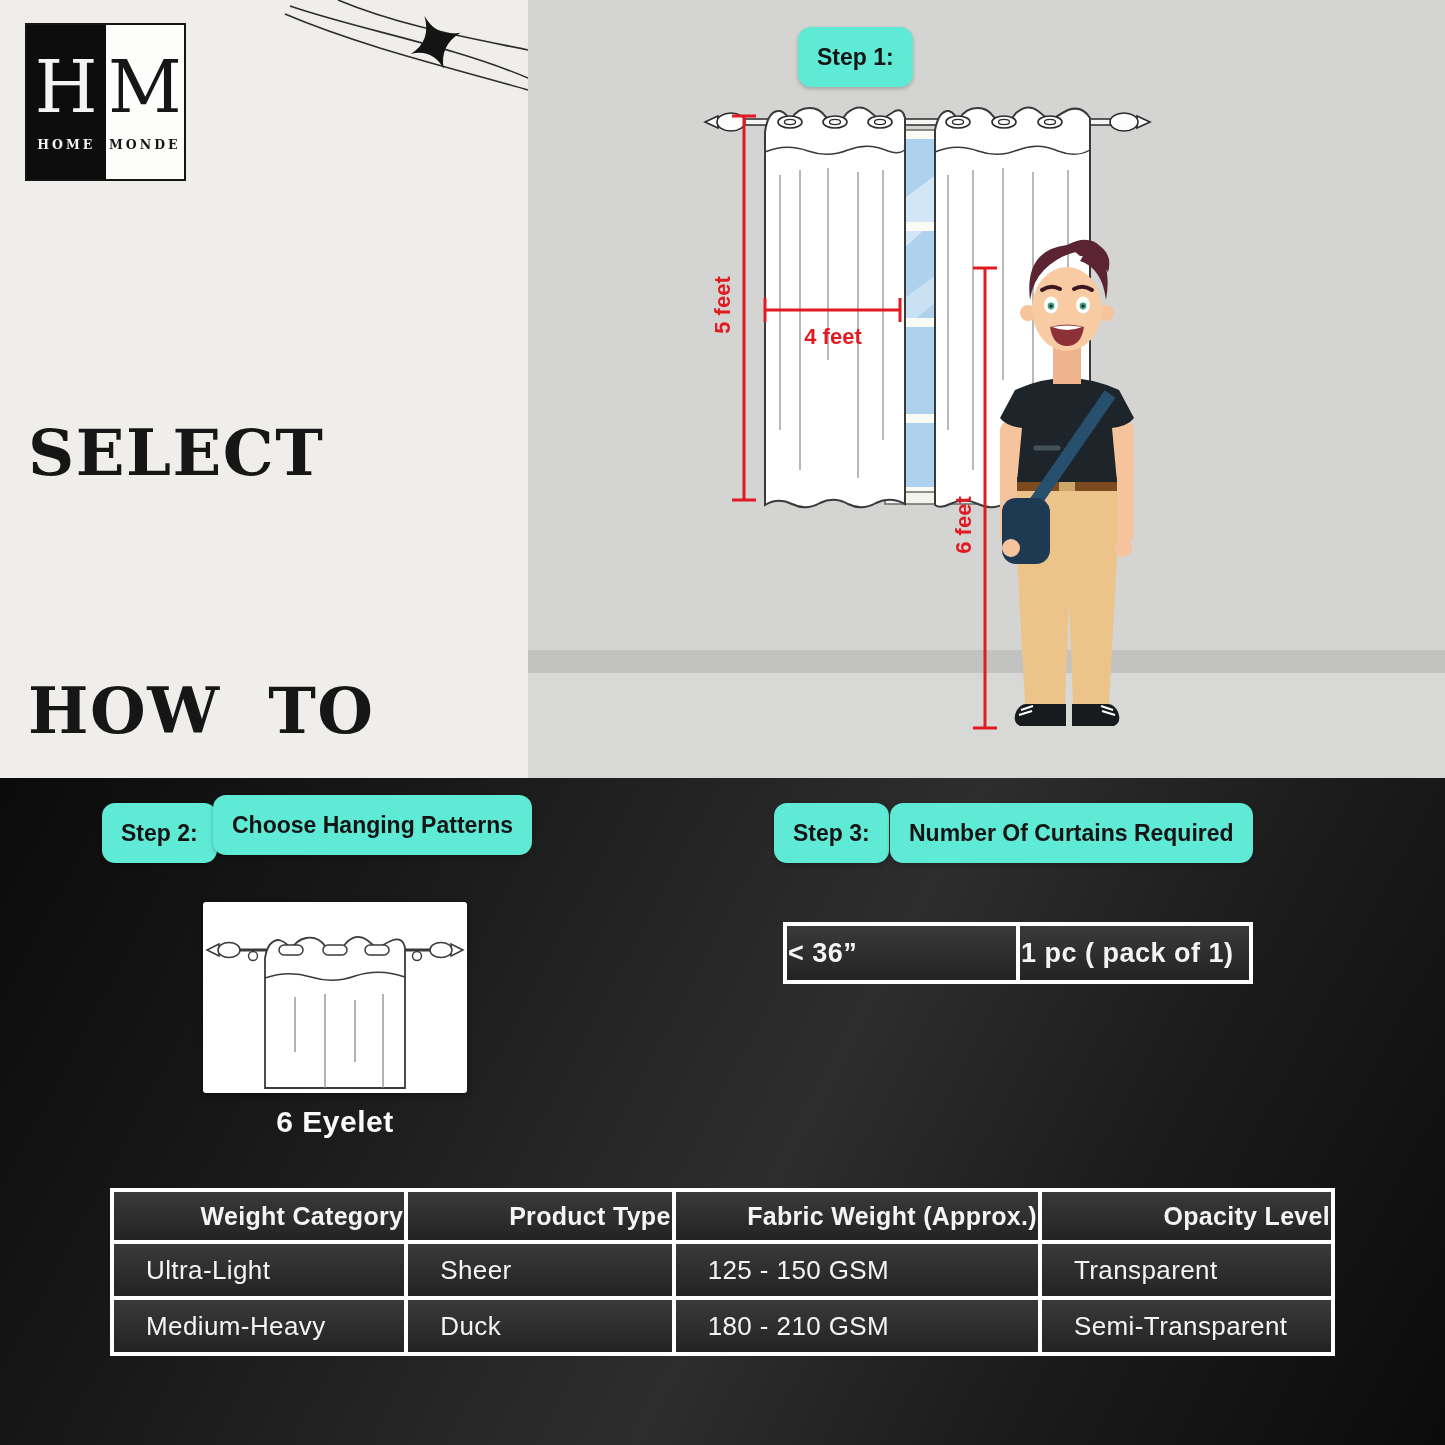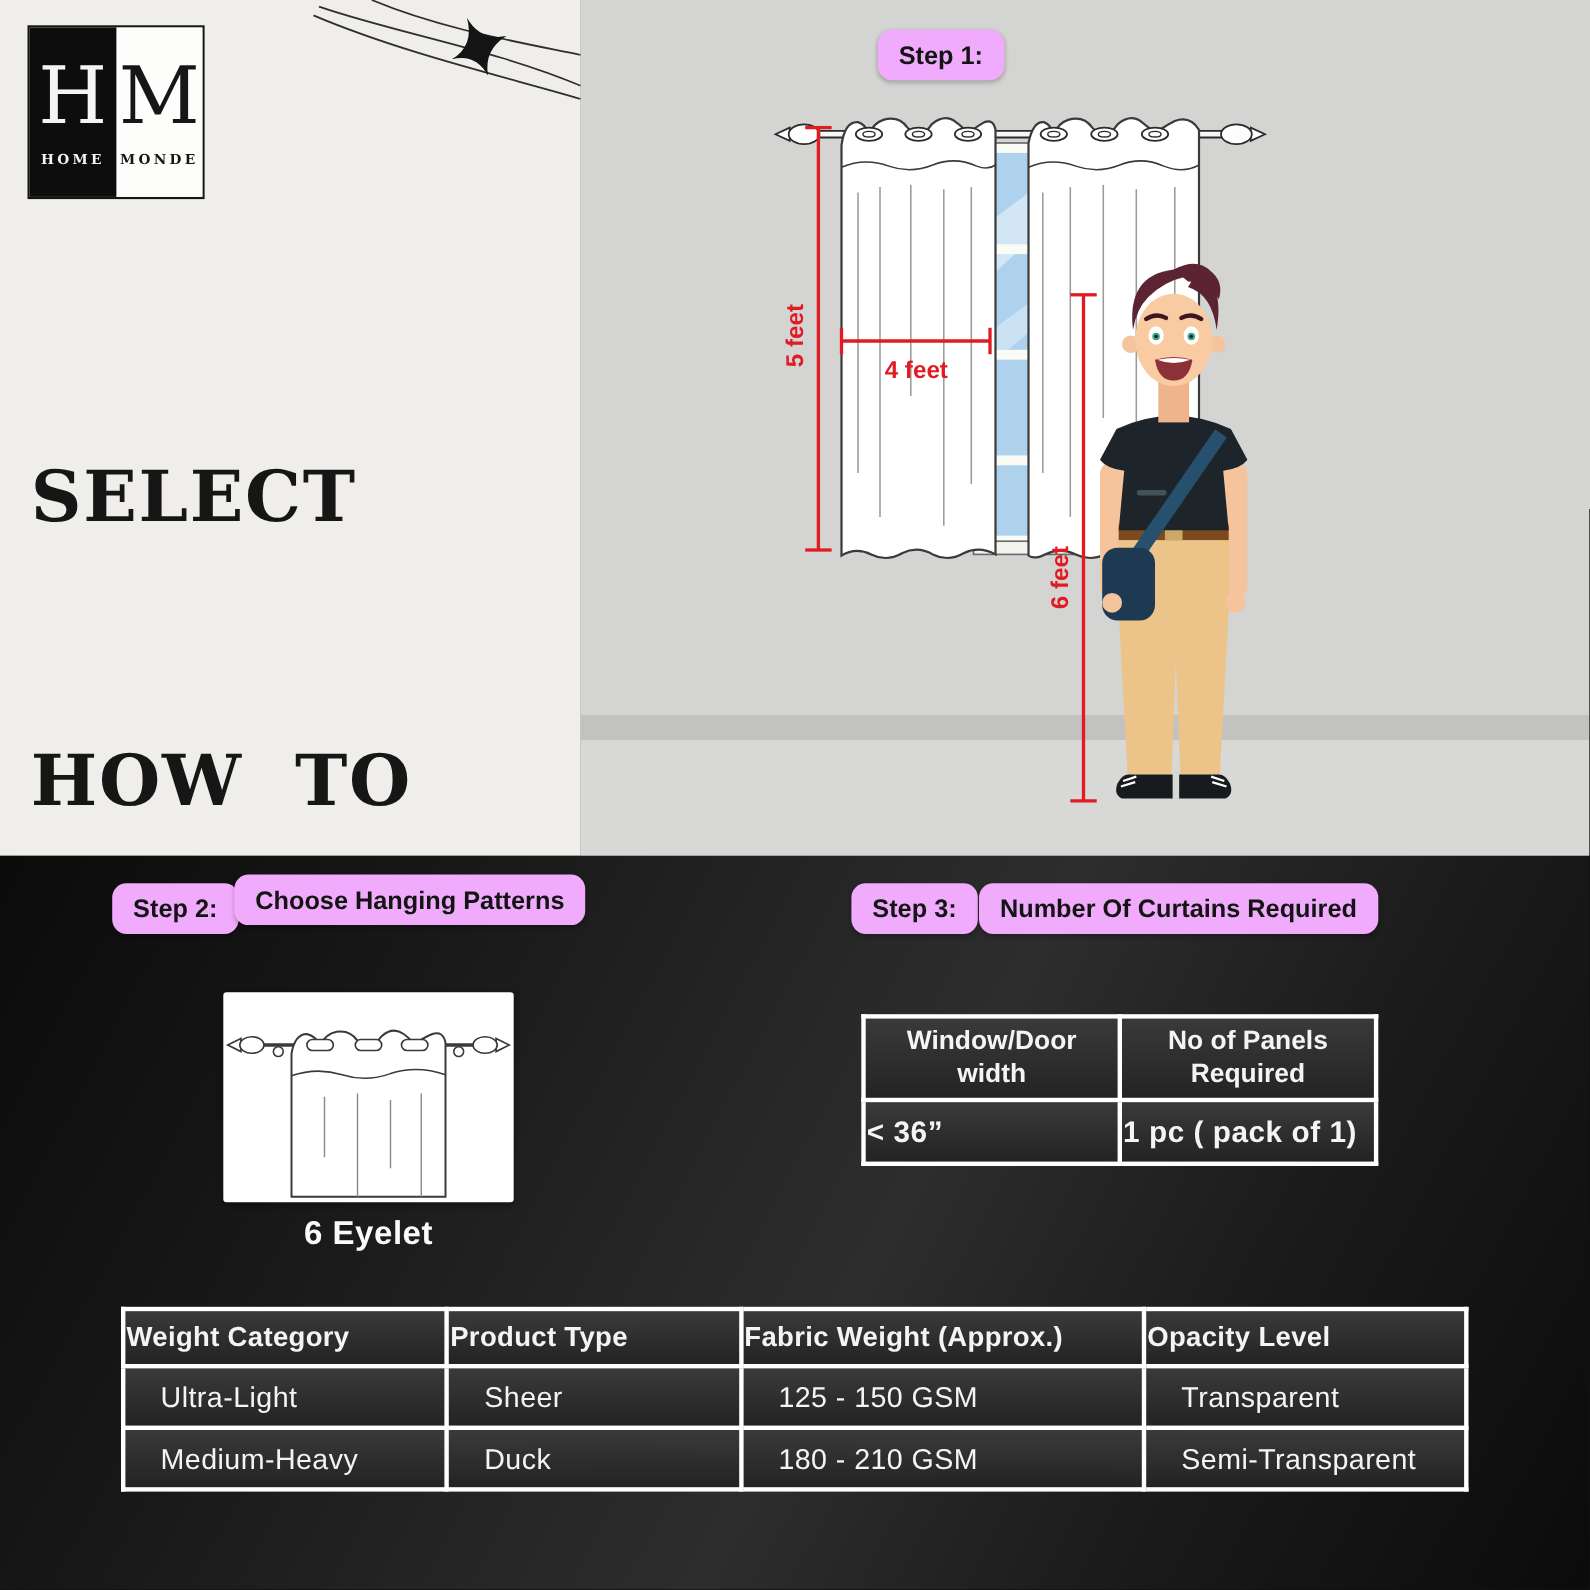--- a/index.html
+++ b/index.html
@@ -18,22 +18,22 @@
   .logo-half.black{background:#0d0d0d;color:#f4f4f4;}
   .logo-half.white{background:#fdfdfb;color:#161616;}
   .logo-letter{font-family:"DejaVu Serif","Liberation Serif",serif;font-size:72px;line-height:1;margin-top:26px;font-weight:400;}
   .logo-word{font-family:"DejaVu Serif","Liberation Serif",serif;font-size:12.5px;letter-spacing:3px;margin-top:14px;font-weight:600;}
 
   .main-title{position:absolute;left:28px;top:238px;color:#161616;
     font-family:"DejaVu Serif","Liberation Serif",serif;font-weight:700;
     font-size:64px;line-height:86px;letter-spacing:1.5px;white-space:pre;}
   .main-title div{white-space:pre;}
 
-  .badge{position:absolute;height:46px;display:inline-flex;align-items:center;
-    background:#f0abfc;border-radius:13px;padding:0 19px;
+  .badge{position:absolute;height:60px;display:inline-flex;align-items:center;
+    background:#5eead4;border-radius:13px;padding:0 19px;
     font-weight:bold;font-size:23px;color:#141414;
     box-shadow:0 2px 4px rgba(0,0,0,.22);white-space:nowrap;}
 
   
   .bottom-section{position:absolute;left:0;top:778px;width:1445px;height:667px;
     background:linear-gradient(118deg,#0b0b0b 0%,#171717 22%,#272727 45%,#2d2d2d 55%,#1b1b1b 75%,#0b0b0b 100%);}
 
   .pattern-box{position:absolute;left:203px;top:124px;width:264px;height:191px;background:#ffffff;
     border-radius:3px;box-shadow:0 2px 6px rgba(0,0,0,.4);overflow:hidden;}
   .pattern-label{position:absolute;left:203px;top:327px;width:264px;text-align:center;
@@ -41,21 +41,21 @@
 
   table.dark-table{border-collapse:collapse;table-layout:fixed;}
   table.dark-table td,table.dark-table th{
     border:4px solid #ffffff;color:#f4f4f4;
     background:linear-gradient(180deg,#3a3a3a 0%,#232323 100%);}
   .step3-table{position:absolute;left:783px;top:144px;width:470px;}
   .step3-table th{height:72px;font-size:24px;font-weight:bold;text-align:center;padding:0 14px;line-height:1.25;}
   .step3-table td{height:52px;font-size:27px;font-weight:700;text-align:left;letter-spacing:.5px;}
 
   .spec-table{position:absolute;left:110px;top:410px;width:1225px;}
-  .spec-table th{height:46px;font-size:25px;font-weight:bold;text-align:left;letter-spacing:.3px;}
+  .spec-table th{height:46px;font-size:25px;font-weight:bold;text-align:right;letter-spacing:.3px;}
   .spec-table td{height:50px;font-size:26px;font-weight:400;text-align:left;padding-left:32px;letter-spacing:.4px;}
 
   svg text{font-family:"Liberation Sans","DejaVu Sans",sans-serif;}
 </style>
 </head>
 <body>
 
 <div class="top-section">
   <div class="panel-left">
 
@@ -267,24 +267,20 @@
 
   <div class="badge" style="left:774px;top:25px;">Step 3:</div>
   <div class="badge" style="left:890px;top:25px;">Number Of Curtains Required</div>
 
   <table class="dark-table step3-table">
     <colgroup>
         <col style="width:50%">
         <col style="width:50%">
       </colgroup>
     <tbody>
-        <tr>
-      <th>Window/Door width</th>
-      <th>No of Panels Required</th>
-    </tr>
     <tr>
       <td>&lt;  36”</td>
       <td>1 pc ( pack of 1)</td>
     </tr>
   </tbody>
     </table>
 
   <table class="dark-table spec-table">
     <colgroup>
       <col style="width:24.1%">

